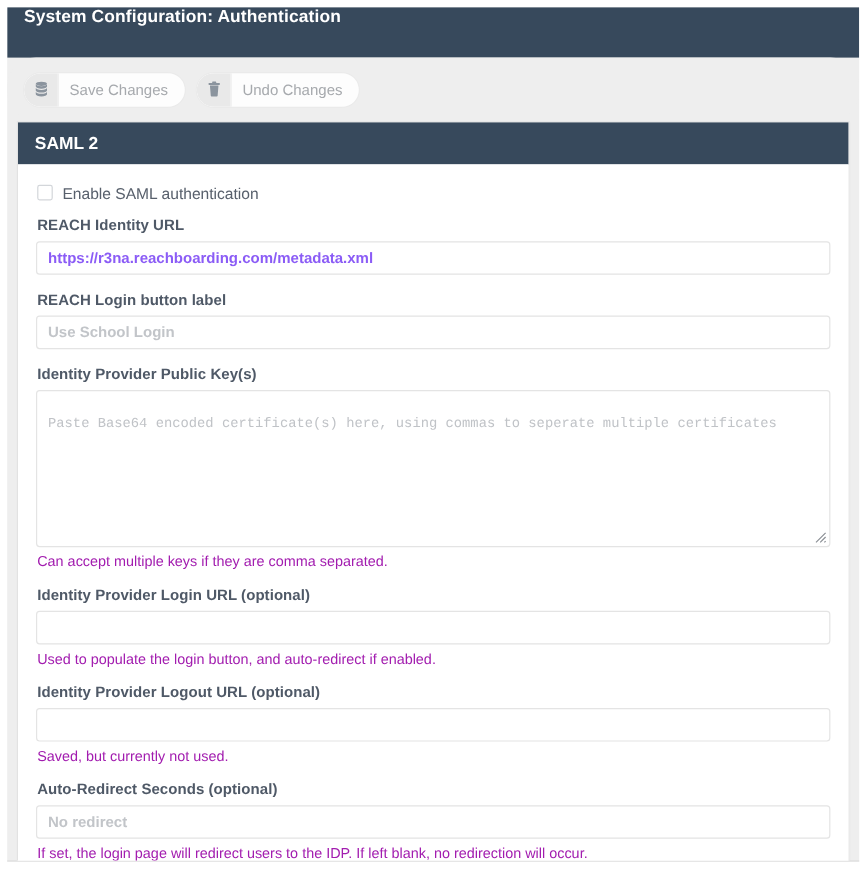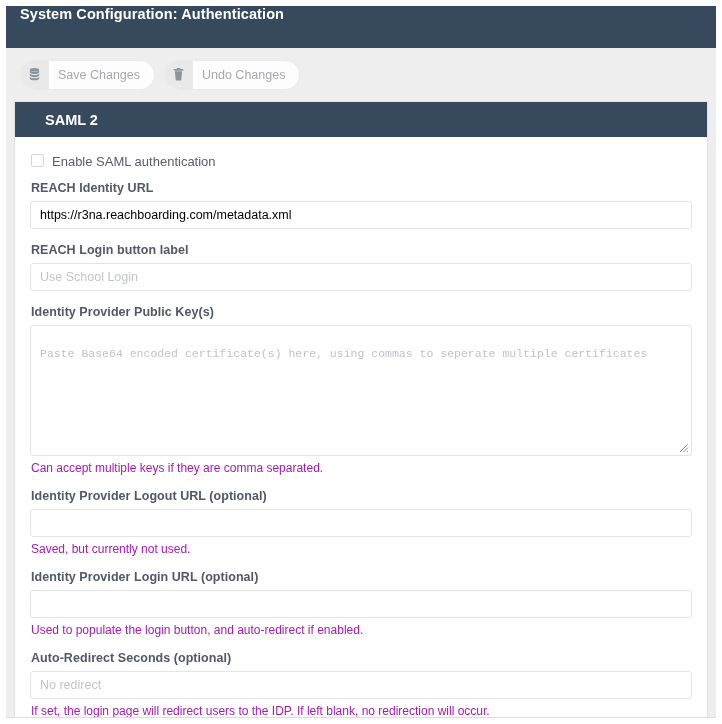--- a/index.html
+++ b/index.html
@@ -91,21 +91,21 @@
     background: #ffffff;
     border: 1px solid #e2e2e2;
     border-bottom-color: #dedede;
     box-shadow: 0 1px 1px rgba(0,0,0,0.04);
   }
   .panel-head {
     background: #37495c;
     height: 35px;
     display: flex;
     align-items: center;
-    padding-left: 30px;
+    padding-left: 14px;
   }
   .panel-head-text {
     color: #ffffff;
     font-size: 14.5px;
     font-weight: bold;
   }
   .panel-body {
     padding: 14px 15px 22px 15px;
     background: #ffffff;
   }
@@ -140,22 +140,23 @@
   .finput {
     display: block;
     width: 100%;
     height: 28px;
     border: 1px solid #e4e4e4;
     border-radius: 3px;
     background: #ffffff;
     padding: 0 9px;
     font-family: "Liberation Sans", sans-serif;
     font-size: 12.5px;
-    color: #000000;
+    color: #8b5cf6;
     outline: none;
+    font-weight: bold;
   }
   .finput::placeholder { color: #c2c5c9; }
 
   .ftextwrap { position: relative; }
   .ftextarea {
     display: block;
     width: 100%;
     height: 131px;
     border: 1px solid #e4e4e4;
     border-radius: 3px;
@@ -254,32 +255,32 @@
         <div class="ftextwrap">
           <textarea class="ftextarea" placeholder="Paste Base64 encoded certificate(s) here, using commas to seperate multiple certificates" style=""></textarea>
           <svg class="grip" viewBox="0 0 11 11">
             <path d="M10 2 L2 10 M10 5.5 L5.5 10 M10 9 L9 10" stroke="#8b8f95" stroke-width="1" fill="none"></path>
           </svg>
         </div>
         <div class="helptext">Can accept multiple keys if they are comma separated.</div>
       </div>
 
       <div class="fieldgroup">
+        <div class="flabel">Identity Provider Login URL (optional)</div>
+        <input class="finput" type="text" placeholder="" style="">
+        <div class="helptext">Used to populate the login button, and auto-redirect if enabled.</div>
+      </div>
+
+      <div class="fieldgroup">
         <div class="flabel">Identity Provider Logout URL (optional)</div>
         <input class="finput" type="text" placeholder="" style="">
         <div class="helptext">Saved, but currently not used.</div>
       </div>
 
       <div class="fieldgroup">
-        <div class="flabel">Identity Provider Login URL (optional)</div>
-        <input class="finput" type="text" placeholder="" style="">
-        <div class="helptext">Used to populate the login button, and auto-redirect if enabled.</div>
-      </div>
-
-      <div class="fieldgroup">
         <div class="flabel">Auto-Redirect Seconds (optional)</div>
         <input class="finput" type="text" placeholder="No redirect" style="">
         <div class="helptext"><span>If set, the login page will redirect users to the </span><span class="abbr">IDP</span><span>. If left blank, no redirection will occur.</span></div>
       </div>
 
     </div>
   </div>
 
 </div>
 

